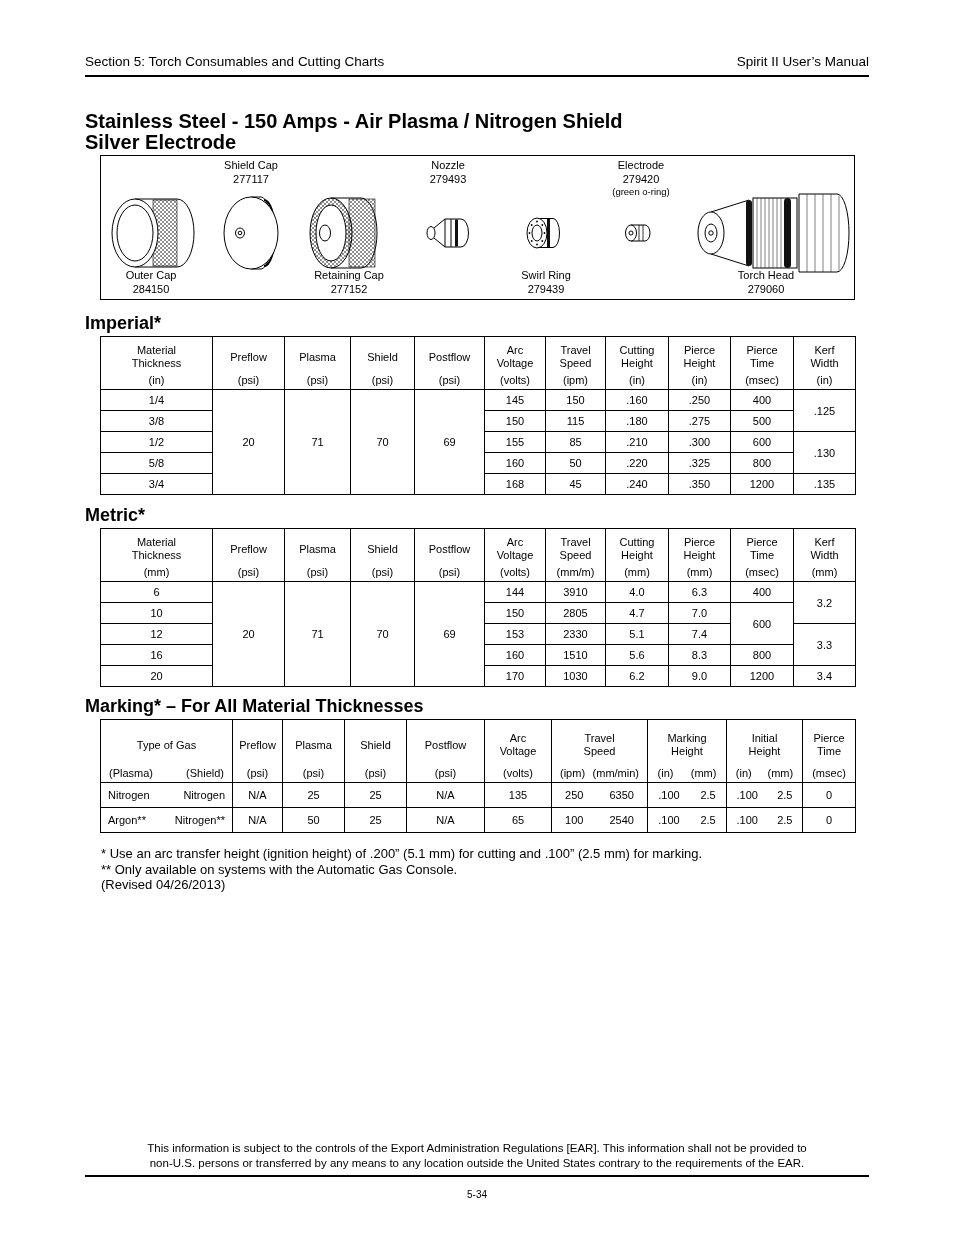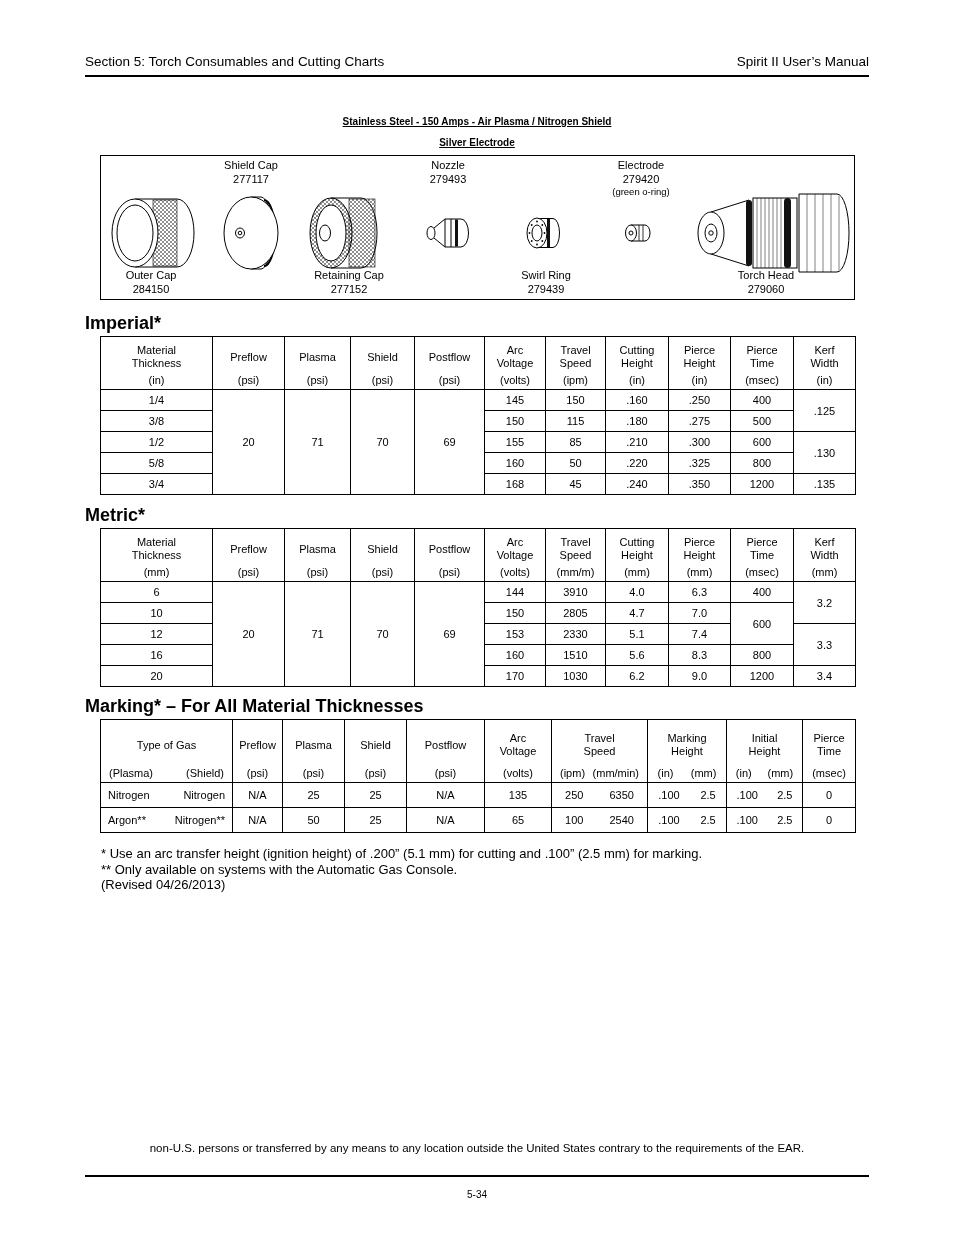--- a/index.html
+++ b/index.html
@@ -5,22 +5,22 @@
   html,body{margin:0;padding:0;background:#fff;}
   .page{position:relative;width:954px;height:1235px;background:#fff;color:#000;
         font-family:"Liberation Sans","DejaVu Sans",sans-serif;overflow:hidden;padding-left:48px;}
 
   
   .runhead{position:absolute;left:85px;top:54px;width:784px;display:flex;
            justify-content:space-between;font-size:13.5px;line-height:16px;
            padding-bottom:5px;border-bottom:2px solid #000;}
 
   
-  .title{position:absolute;left:85px;top:111px;width:784px;text-align:center;
-         font-size:10px;font-weight:bold;line-height:21px;text-decoration:underline;}
+  .title{position:absolute;left:85px;top:111px;width:784px;
+         font-size:20px;font-weight:bold;line-height:21px;}
 
   
   .dbox{position:absolute;left:100px;top:155px;width:753px;height:143px;border:1px solid #000;}
   .dbox svg{position:absolute;left:0;top:0;}
   .dlabel{position:absolute;transform:translateX(-50%);text-align:center;
           font-size:11px;line-height:13.5px;white-space:nowrap;}
   .dlabel .note{font-size:9.5px;line-height:11px;}
   .dlabel.toprow{top:3px;}
   .dlabel.botrow{top:113px;}
 
@@ -618,18 +618,19 @@
   </tbody>
     </table>
 
   <div class="footnotes">
     <div>* Use an arc transfer height (ignition height) of .200” (5.1 mm) for cutting and .100” (2.5 mm) for marking.</div>
     <div>** Only available on systems with the Automatic Gas Console.</div>
     <div>(Revised 04/26/2013)</div>
   </div>
 
   <div class="notice">
+    <div>This information is subject to the controls of the Export Administration Regulations [EAR].  This information shall not be provided to</div>
     <div>non-U.S. persons or transferred by any means to any location outside the United States contrary to the requirements of the EAR.</div>
   </div>
   <div class="footrule"></div>
   <div class="pagenum">5-34</div>
 
 </div>
 
 </body></html>

